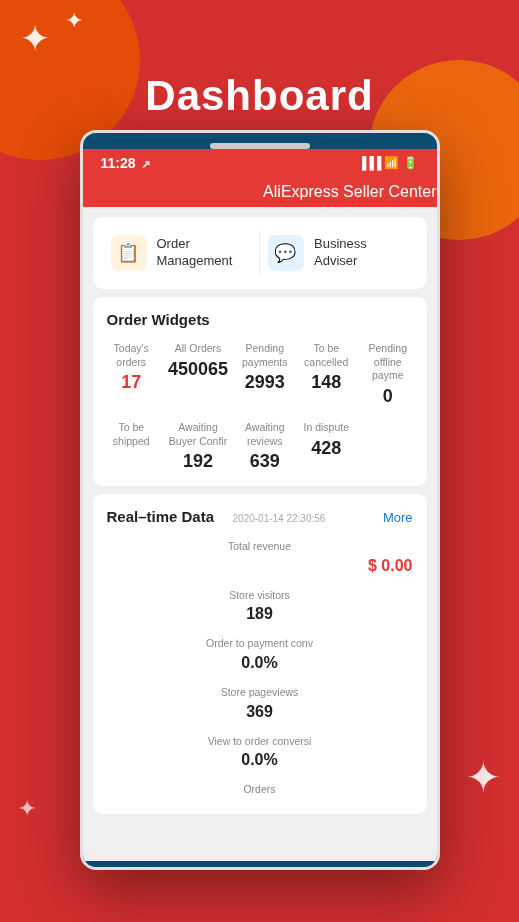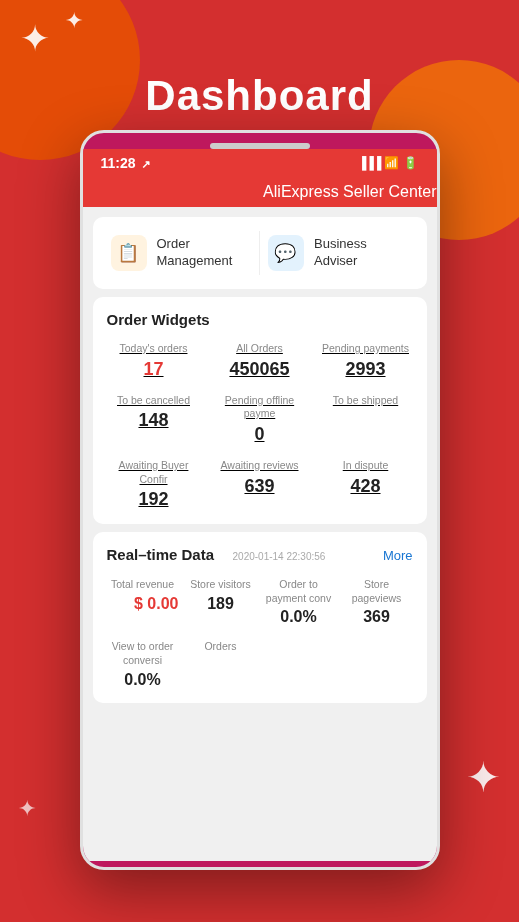--- a/index.html
+++ b/index.html
@@ -91,22 +91,22 @@
       z-index: 2;
     }
 
     .phone-container {
       position: absolute;
       top: 130px;
       left: 50%;
       transform: translateX(-50%);
       width: 360px;
       height: 740px;
-      background: #be185d;
-      border-radius: 24px;
+      background: #0c4a6e;
+      border-radius: 16px;
       box-shadow: 0 20px 60px rgba(0,0,0,0.4);
       overflow: hidden;
       z-index: 3;
       border: 3px solid #e0e0e0;
     }
 
     .phone-notch {
       width: 100px;
       height: 6px;
       background: #ccc;
@@ -215,23 +215,22 @@
 
     .section-title {
       font-size: 15px;
       font-weight: 700;
       color: #222;
       margin-bottom: 14px;
     }
 
     .widgets-grid {
       display: grid;
-      grid-template-columns: repeat(3, 1fr);
+      grid-template-columns: repeat(5, 1fr);
       gap: 14px 12px;
-      text-decoration: underline;
     }
 
     .widget-cell {
       text-align: center;
     }
 
     .widget-label {
       font-size: 10.5px;
       color: #888;
       margin-bottom: 3px;
@@ -274,21 +273,21 @@
       margin-left: 14px;
     }
 
     .realtime-more {
       font-size: 13px;
       color: #1976d2;
     }
 
     .realtime-grid {
       display: grid;
-      grid-template-columns: repeat(4, 1fr);
+      grid-template-columns: repeat(1, 1fr);
       gap: 14px 6px;
     }
 
     .realtime-cell {
       text-align: center;
     }
 
     .realtime-label {
       font-size: 10.5px;
       color: #888;

